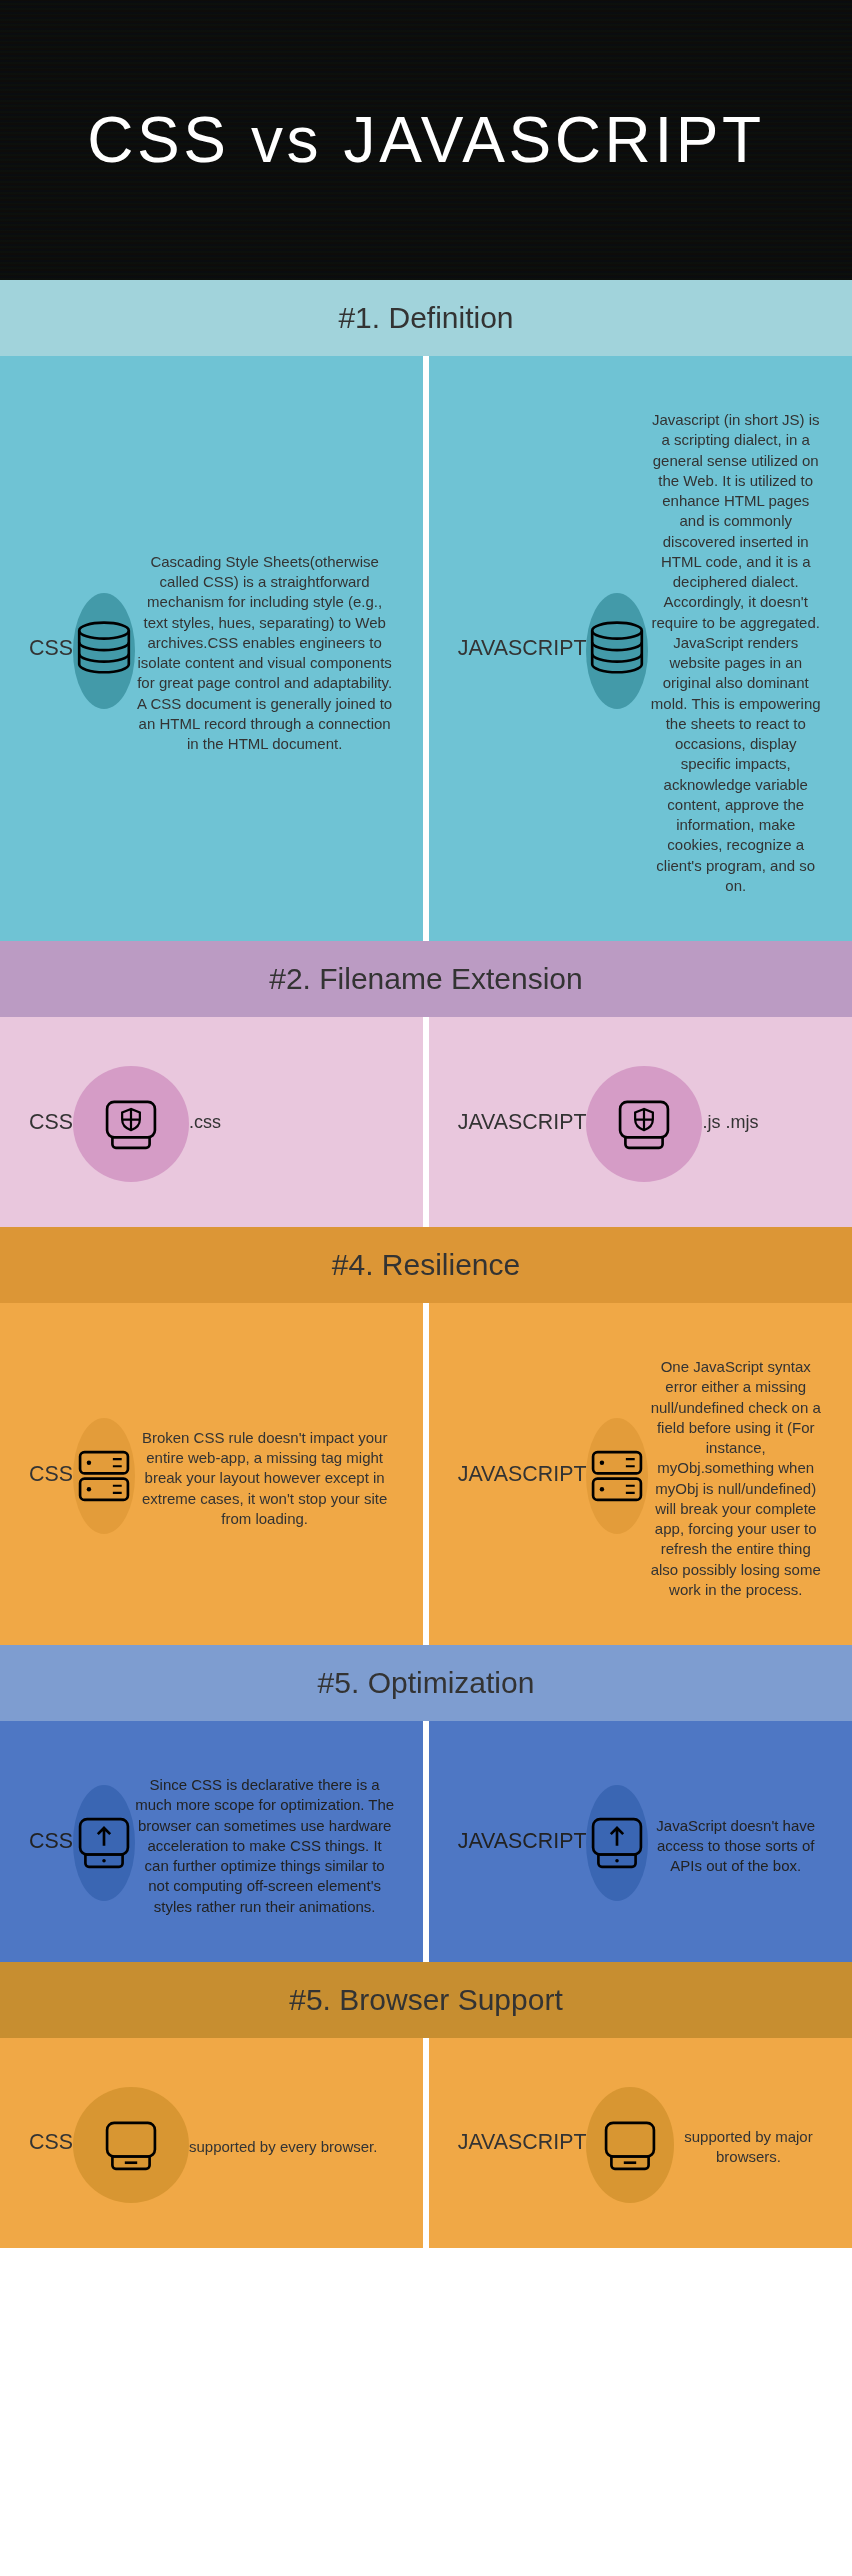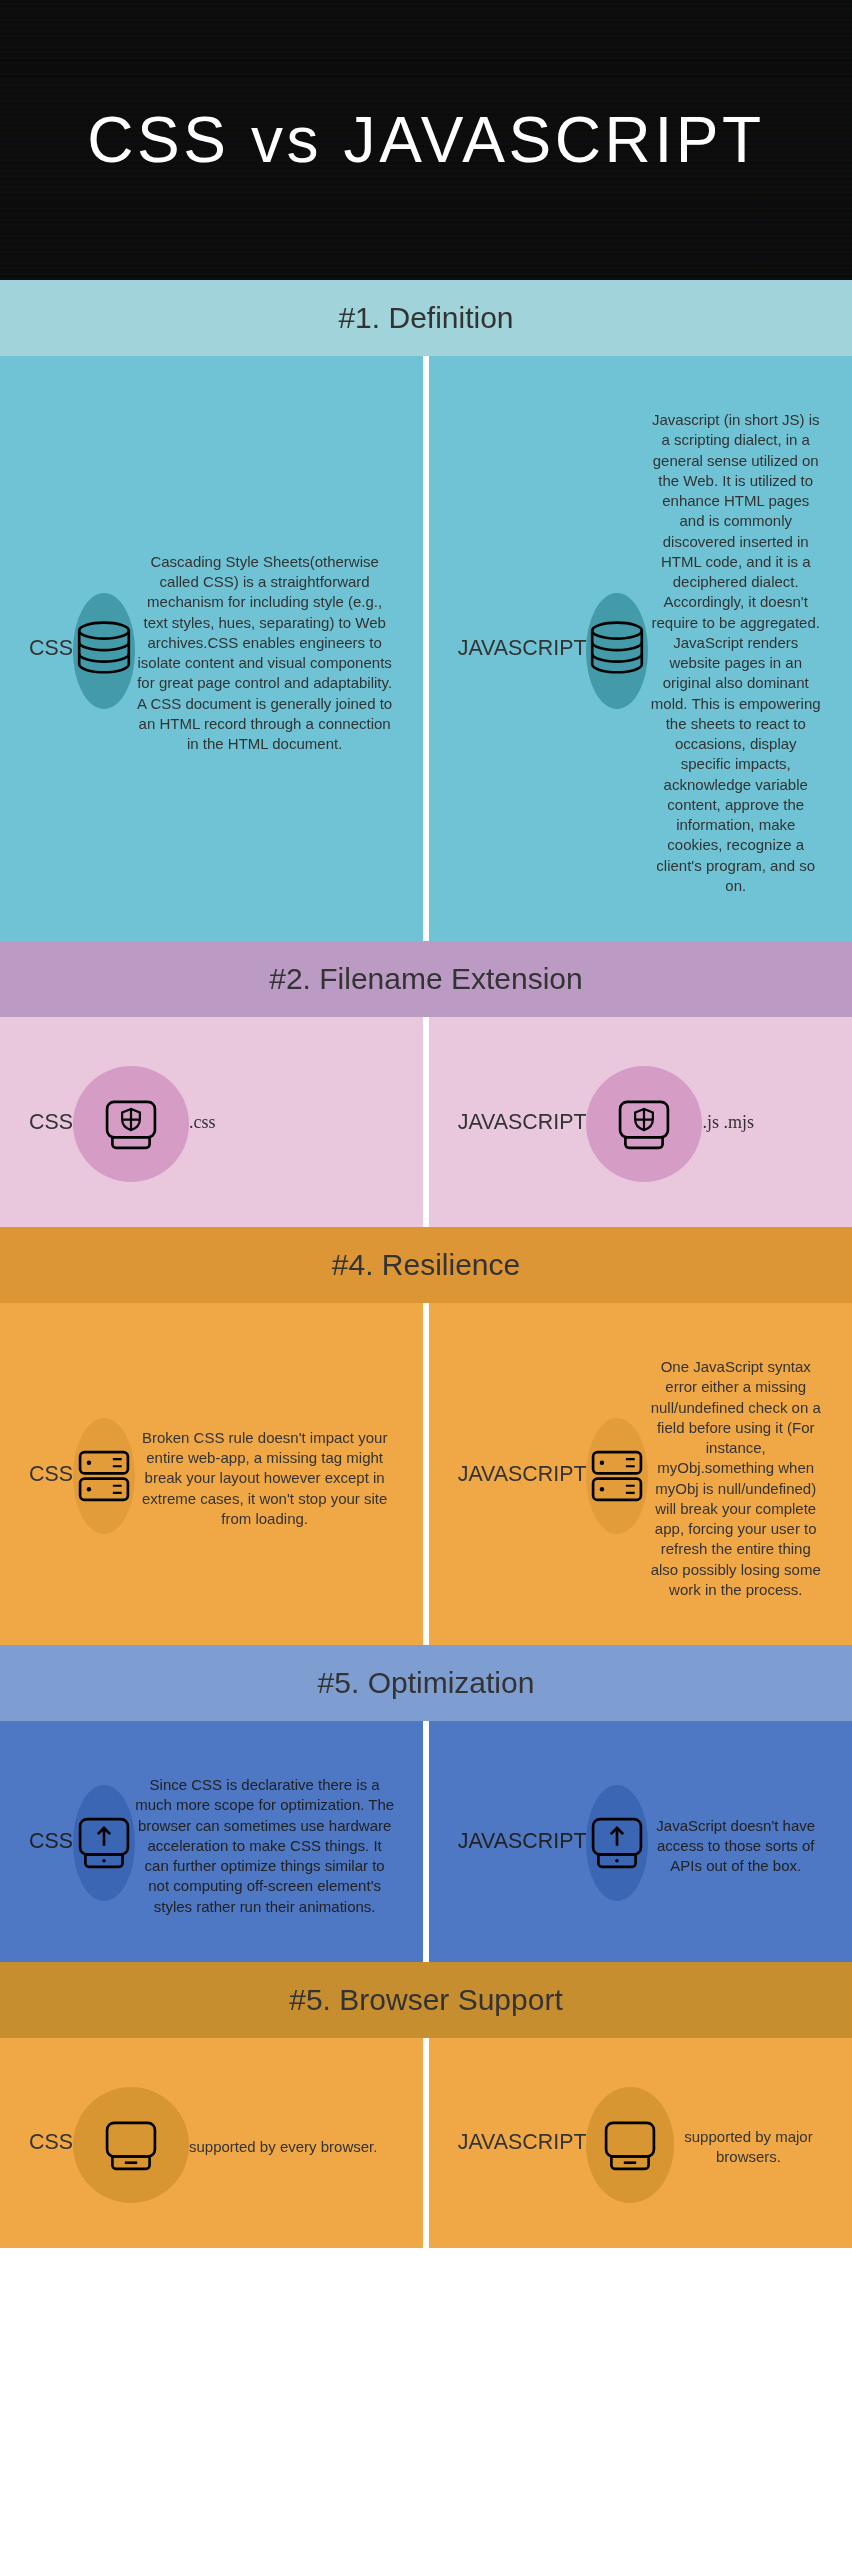--- a/index.html
+++ b/index.html
@@ -6,21 +6,21 @@
 body { font-family: Arial, sans-serif; width: 852px; background: #fff; }
 .hero { height: 280px; background: #0a0a0a; display: flex; align-items: center; justify-content: center; position: relative; overflow: hidden; }
 .hero::before { content: ""; position: absolute; inset: 0; background: repeating-linear-gradient(0deg, rgba(50,80,50,0.15) 0 1.8px, rgba(30,60,90,0.12) 1.8px 3.6px, rgba(80,60,30,0.1) 3.6px 5.4px), #080808; opacity: 0.7; }
 .hero h1 { position: relative; color: #fff; font-size: 64px; font-weight: 300; letter-spacing: 3.6px; font-family: "Helvetica Neue", Helvetica, Arial, sans-serif; }
 .section-header { height: 76px; display: flex; align-items: center; justify-content: center; font-size: 30px; font-weight: 400; color: #333; }
 .pair { display: flex; position: relative; }
 .col { flex: 1; display: flex; flex-direction: row; align-items: center; padding: 27px 29px 45px; text-align: center; }
 .divider { width: 5.4px; background: #fff; }
 .col-title { font-size: 21.4px; font-weight: 400; color: #333; margin-top: 18px; }
 .body-text { font-size: 15px; line-height: 1.35; color: #333; margin-top: 27px; max-width: 339px; font-weight: 400; }
-.ext-text { font-size: 18px; margin-top: 19px; color: #333; font-family: Liberation Serif, serif; }
+.ext-text { font-size: 18px; margin-top: 19px; color: #333; }
 .iconwrap { width: 116px; height: 116px; border-radius: 50%; display: flex; align-items: center; justify-content: center; margin-top: 22px; }
 .s1 { background: #6fc3d4; }
 .s1 .section-header { background: #a1d3db; }
 .s1 .iconwrap { background: #439aa9; }
 .s2 { background: #e9c7dd; }
 .s2 .section-header { background: #bb9bc3; }
 .s2 .iconwrap { background: #d59cc6; }
 .s3 { background: #f0a846; }
 .s3 .section-header { background: #dc9636; }
 .s3 .iconwrap { background: #e39c3a; }

